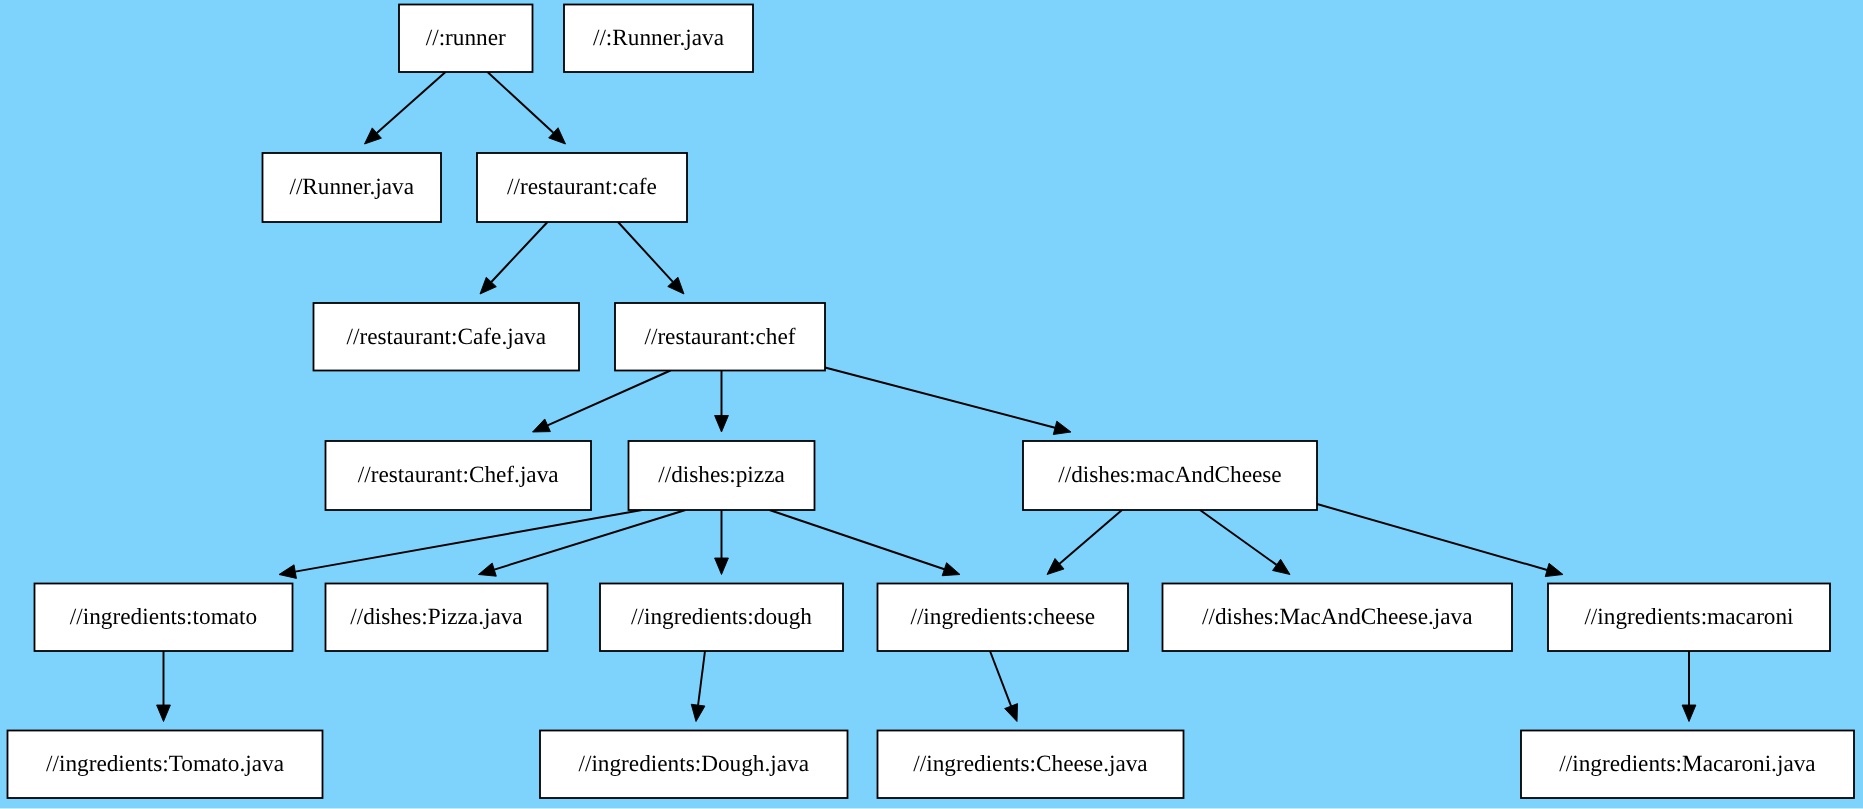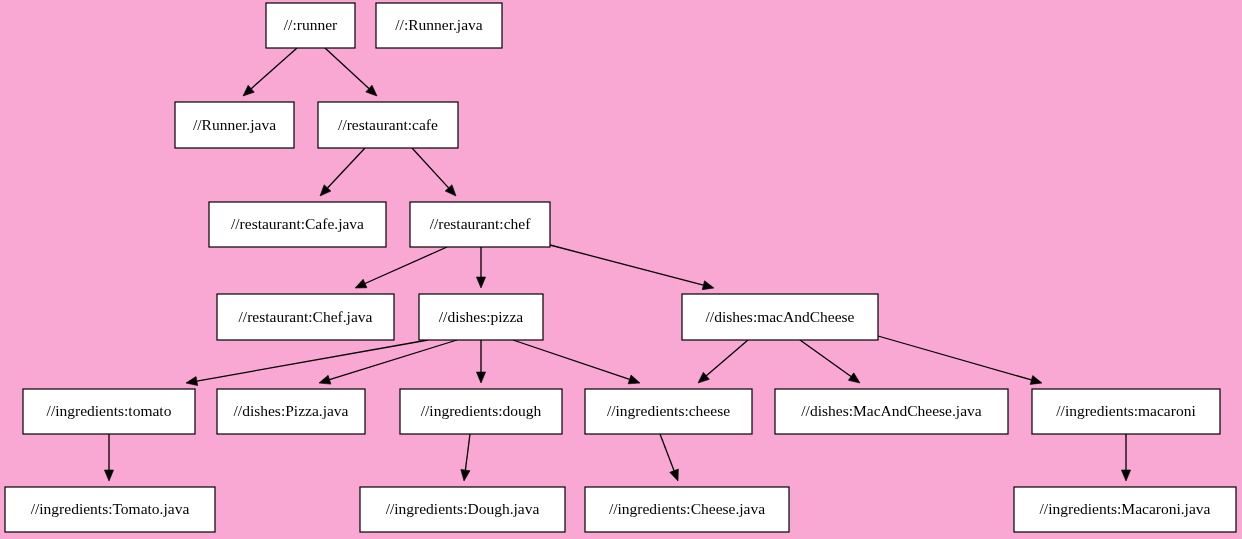--- a/index.html
+++ b/index.html
@@ -4,21 +4,21 @@
 <style>
   html, body {
     margin: 0;
     padding: 0;
     background: #ffffff;
   }
   #graph-root {
     position: relative;
     width: 1242px;
     height: 539px;
-    background: #f9a8d4;
+    background: #7dd3fc;
     font-family: "Liberation Serif", "DejaVu Serif", serif;
     overflow: hidden;
   }
   svg#graph-canvas {
     display: block;
     width: 1242px;
     height: 539px;
   }
   .node-box {
     fill: #ffffff;

